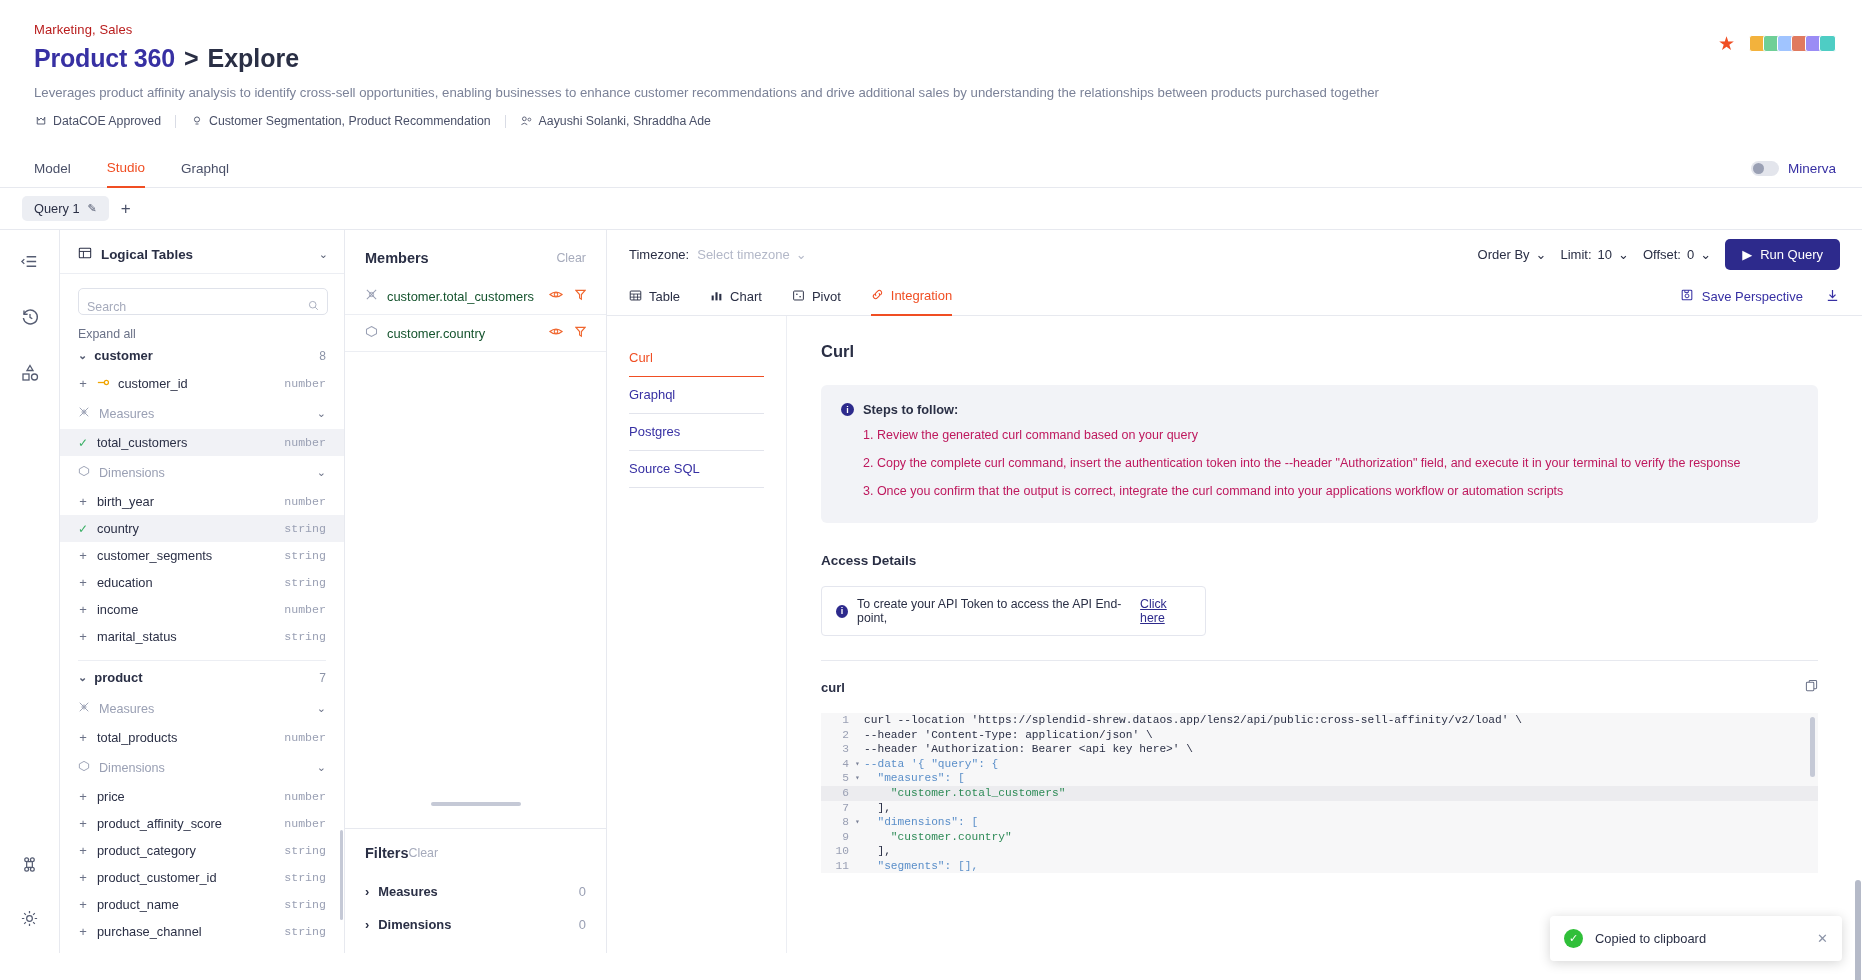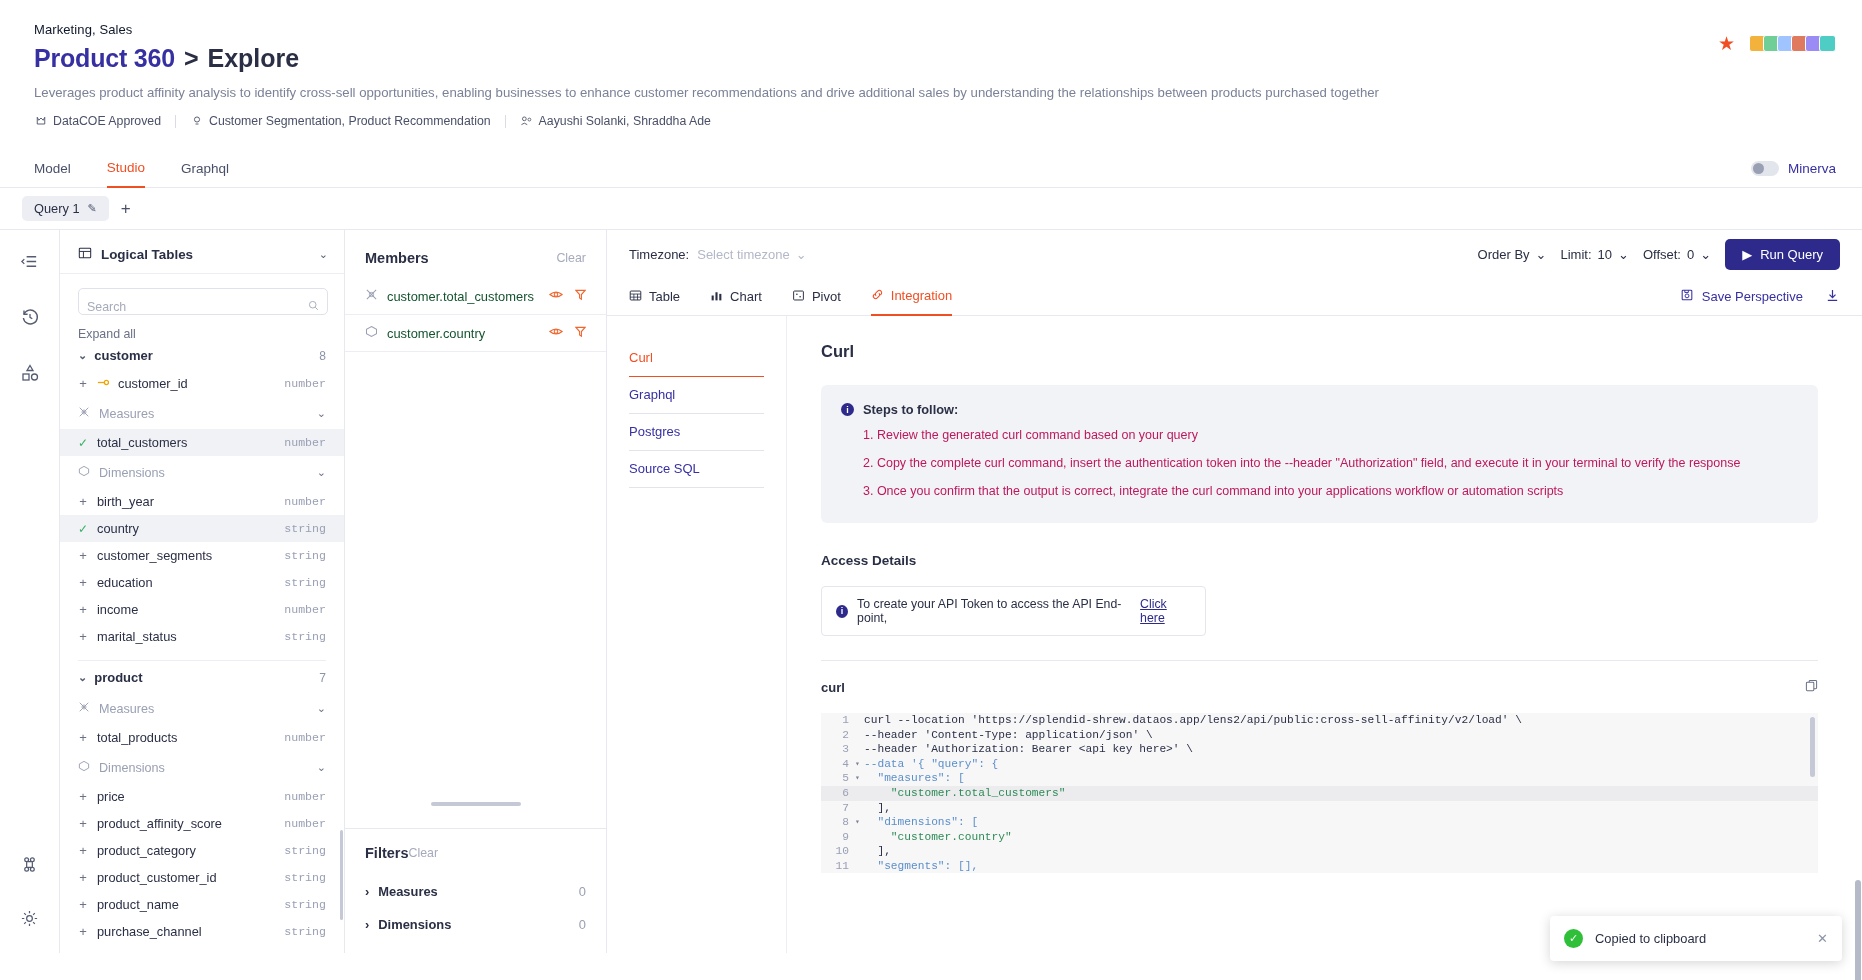--- a/index.html
+++ b/index.html
@@ -7,21 +7,21 @@
     width: 1862px; height: 980px;
     font-family: "Liberation Sans", sans-serif;
     background: #ffffff;
     color: #2a2f45;
     overflow: hidden;
   }
   .app { position: relative; width: 1862px; height: 980px; }
 
   
   .header { padding: 22px 34px 0 34px; position: relative; }
-  .breadcrumb-cat { font-size: 13px; color: #0f172a; letter-spacing: .1px; }
+  .breadcrumb-cat { font-size: 13px; color: #b91c1c; letter-spacing: .1px; }
   .title-row { margin-top: 7px; display: flex; align-items: baseline; gap: 9px; }
   .title-main { font-size: 25px; font-weight: bold; color: #3730a3; letter-spacing: -.2px; }
   .title-sep { font-size: 25px; font-weight: bold; color: #2a2f45; }
   .title-sub { font-size: 25px; font-weight: bold; color: #2a2f45; }
   .desc { margin-top: 10px; font-size: 13.2px; line-height: 20px; color: #7b8298; max-width: 1370px; }
   .meta-row { margin-top: 11px; display: flex; align-items: center; gap: 0; font-size: 12.3px; color: #4a5068; }
   .meta-item { display: flex; align-items: center; gap: 6px; padding: 0 14px; }
   .meta-item:first-child { padding-left: 0; }
   .meta-div { width: 1px; height: 13px; background: #d9dce5; }
   .meta-ico { width: 13px; height: 13px; display: inline-flex; align-items: center; justify-content: center; color: #4a5068; }
@@ -52,21 +52,21 @@
   
   .rail { width: 60px; border-right: 1px solid #e7e9ef; display: flex; flex-direction: column; align-items: center; padding-top: 18px; gap: 30px; position: relative; }
   .rail-ico { width: 26px; height: 26px; display: flex; align-items: center; justify-content: center; color: #555c72; }
   .rail-bottom { position: absolute; bottom: 22px; display: flex; flex-direction: column; gap: 28px; align-items: center; }
 
   
   .lt { width: 285px; border-right: 1px solid #e7e9ef; padding: 0 0 0 0; position: relative; overflow: hidden; }
   .lt-head { display: flex; align-items: center; justify-content: space-between; padding: 16px 16px 10px 18px; border-bottom: 1px solid #eceef3; }
   .lt-head-l { display: flex; align-items: center; gap: 9px; font-size: 13.4px; font-weight: bold; color: #2a2f45; }
   .chev { color: #555c72; font-size: 11px; }
-  .lt-search { margin: 14px 16px 0 18px; height: 27px; border: 1px solid #dfe2ea; border-radius: 5px; display: flex; align-items: flex-start; padding: 11px 8px; justify-content: space-between; }
+  .lt-search { margin: 14px 16px 0 18px; height: 27px; border: 1px solid #dfe2ea; border-radius: 5px; display: flex; align-items: flex-end; padding: 0 8px; justify-content: space-between; }
   .lt-search span { font-size: 12.4px; color: #a6abbc; }
   .expand-all { padding: 12px 18px 4px 18px; font-size: 12.4px; color: #6b7288; }
   .tbl-name { display: flex; align-items: center; gap: 7px; padding: 3px 18px 7px 18px; font-size: 13px; font-weight: bold; color: #2a2f45; }
   .tbl-count { margin-left: auto; font-size: 12px; color: #8b93a7; font-weight: normal; }
   .grp { display: flex; align-items: center; gap: 9px; padding: 9px 18px 8px 18px; font-size: 12.6px; color: #9aa0b4; }
   .grp .chev2 { margin-left: auto; color: #6b7288; font-size: 11px; }
   .fld { display: flex; align-items: center; gap: 9px; padding: 6px 18px 6px 18px; font-size: 12.8px; color: #2a2f45; }
   .fld.sel { background: #f1f2f6; }
   .fld .plus { color: #6b7288; font-size: 13px; width: 10px; text-align: center; }
   .fld .chk { color: #3db168; font-size: 12px; width: 10px; text-align: center; }

